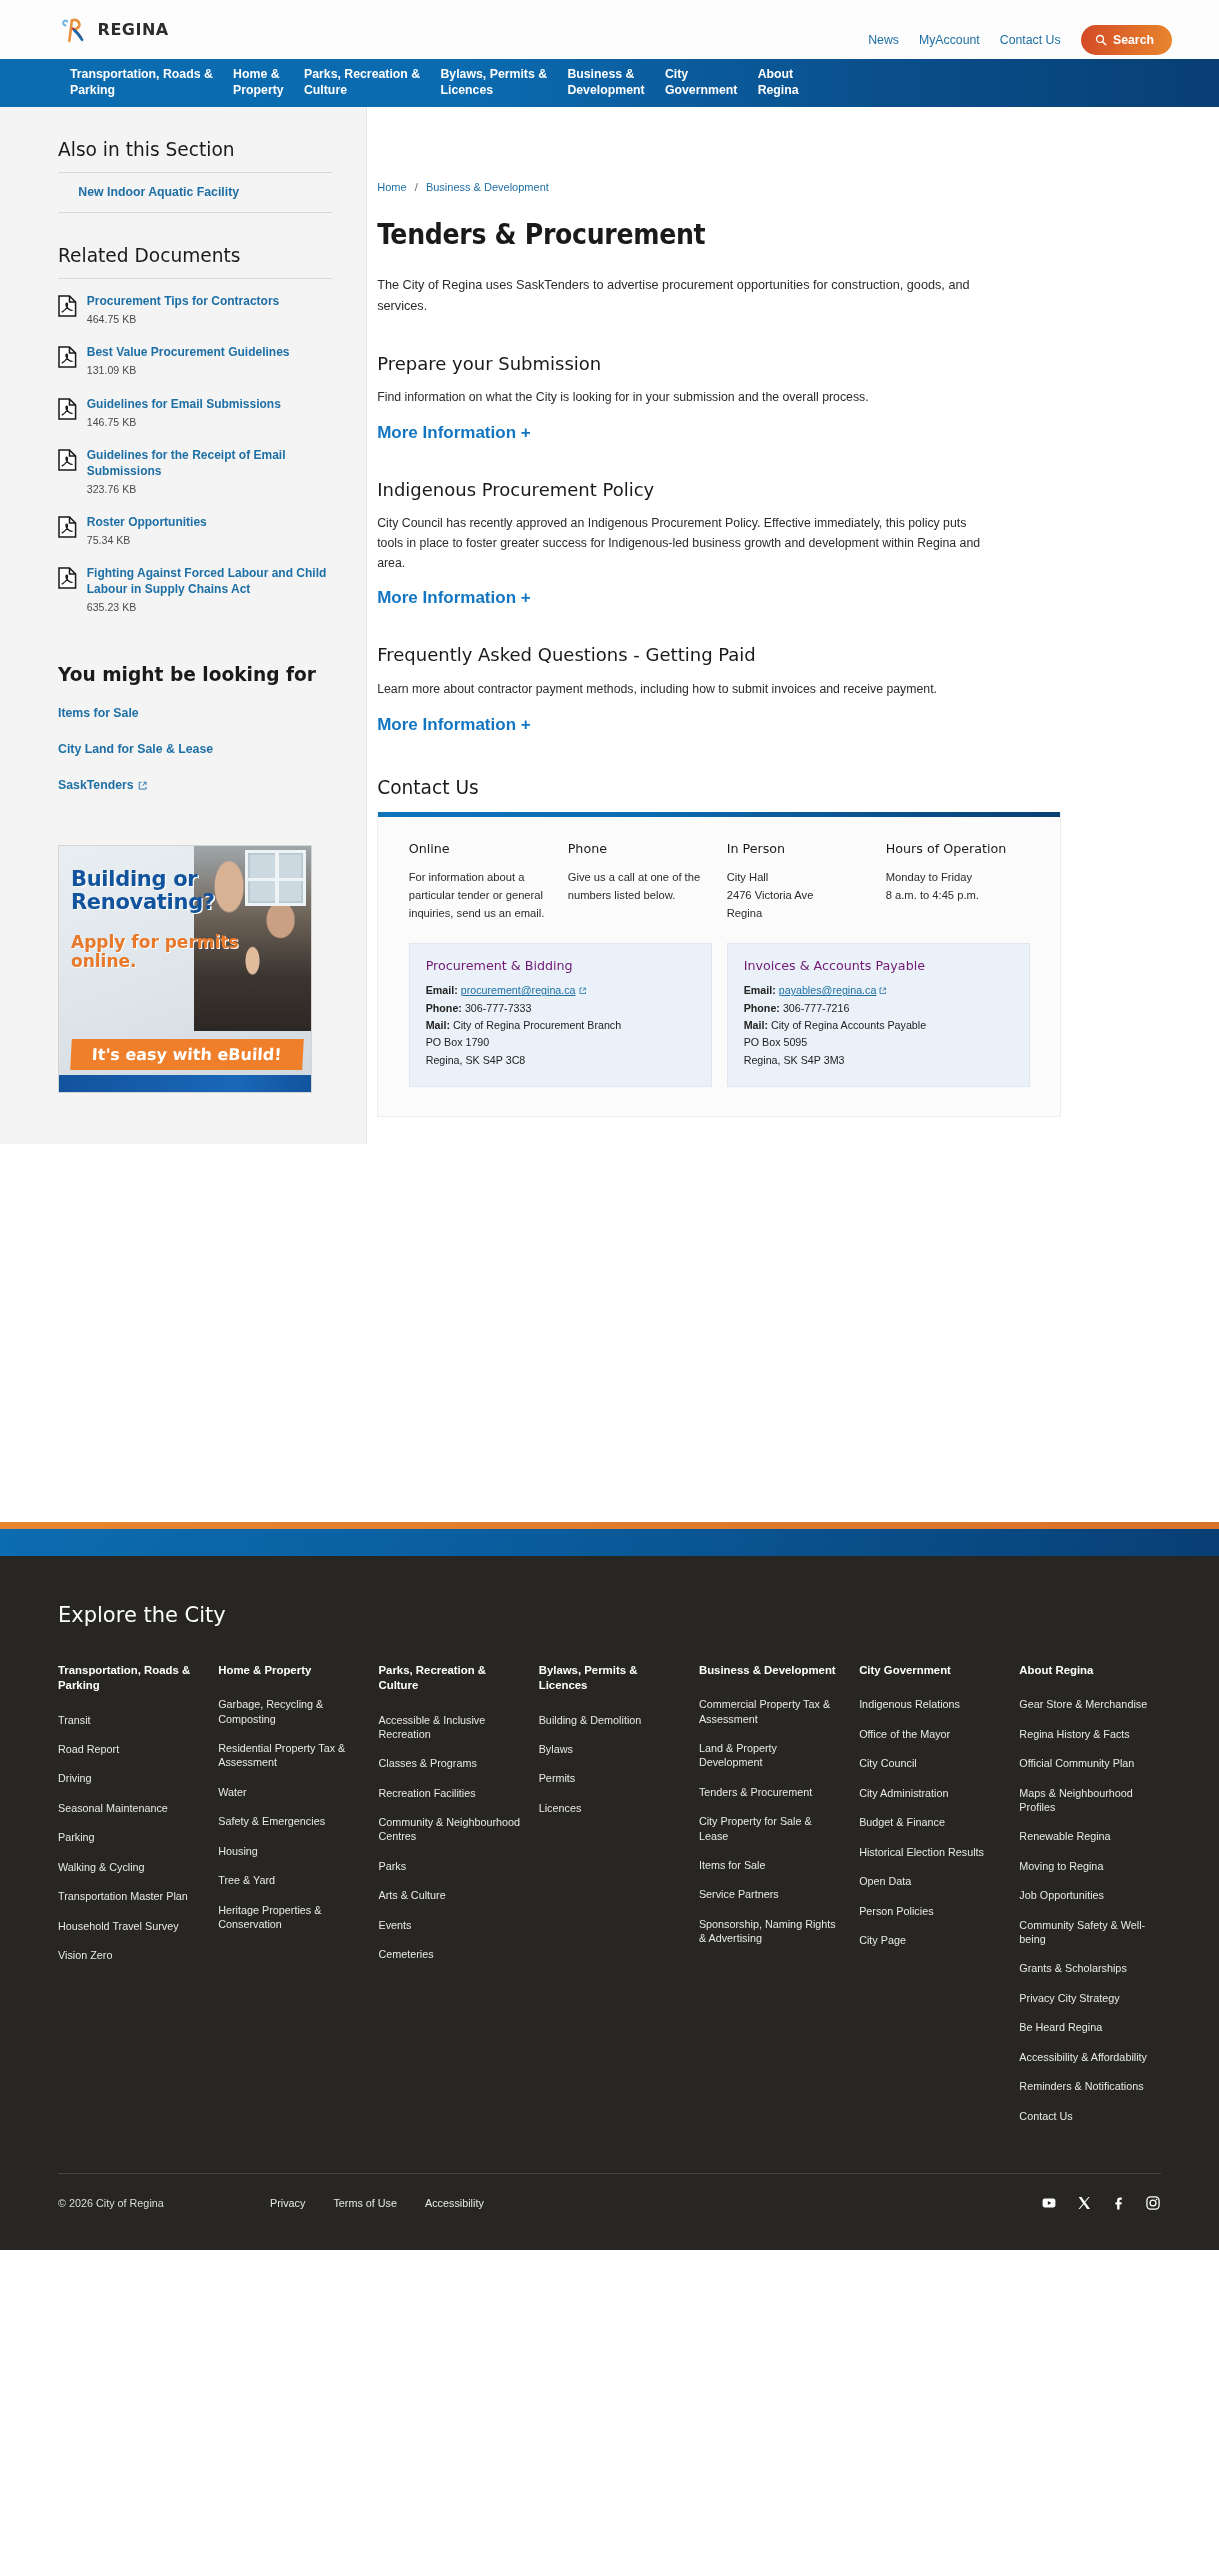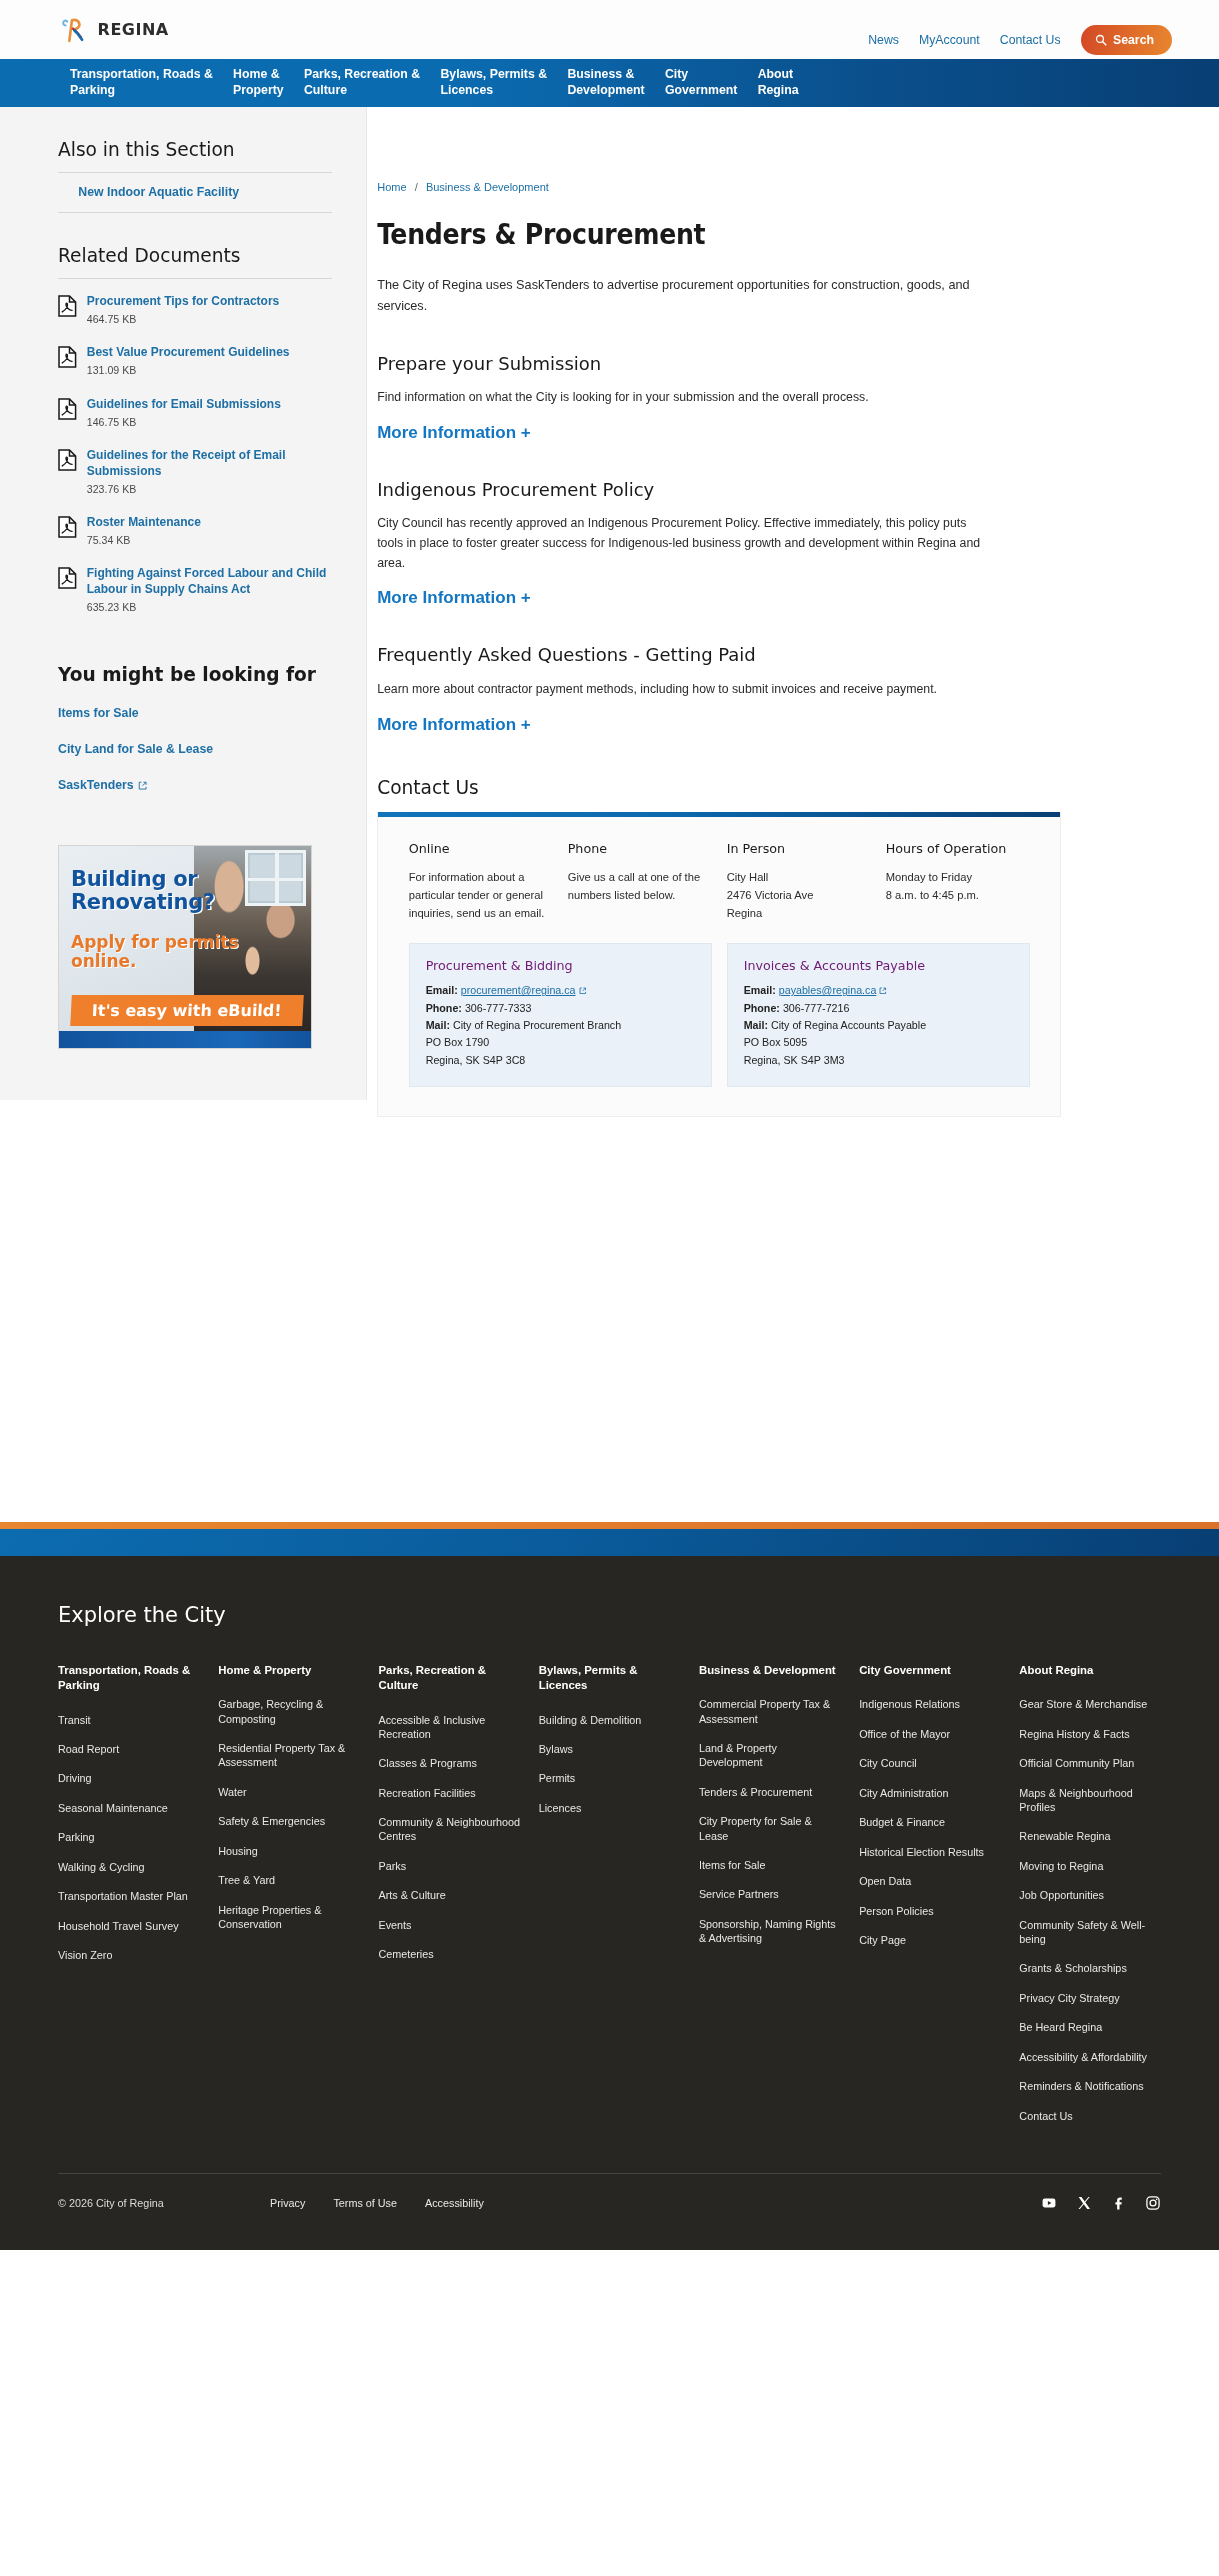--- a/index.html
+++ b/index.html
@@ -143,21 +143,21 @@
     text-decoration: none;
     padding: 11px 0;
     cursor: pointer;
   }
   .ext-ico { display: inline-block; vertical-align: -0.8px; margin-left: 4.2px; }
 
   
   .promo {
     margin: 41px 6px 0 58px;
     width: 254px;
-    height: 204px;
+    height: 248px;
     position: relative;
     overflow: hidden;
     cursor: pointer;
     background: linear-gradient(160deg, #e9eef2 0%, #dfe6eb 48%, #cfd8de 100%);
     border: 0.8px solid #d4d4d4;
   }
   .promo-photo {
     position: absolute; right: 0; top: 0; width: 117px; height: 185px;
     background:
       radial-gradient(ellipse at 30% 22%, #d8b294 0 12%, transparent 13%),
@@ -494,21 +494,21 @@
         </div>
         <div class="doc-item">
           <span class="pdf-icon">
             <svg width="18.6" height="22" viewBox="0 0 22 26">
                 <path d="M1.2 1.2h12.4l7.2 7.2v16.4H1.2z" fill="#fff" stroke="#1a1a1a" stroke-width="1.8"></path>
                 <path d="M13.6 1.2v7.2h7.2" fill="none" stroke="#1a1a1a" stroke-width="1.8"></path>
                 <path d="M5 20c4-2.5 6.5-6.5 6.2-9.2-.2-1.6-1.8-1.4-1.8.3 0 3 4.2 7.3 7.3 7" fill="none" stroke="#1a1a1a" stroke-width="1.6" stroke-linecap="round"></path>
               </svg>
           </span>
           <span class="doc-body">
-            <a class="doc-title">Roster Maintenance</a>
+            <a class="doc-title">Roster Opportunities</a>
             <span class="doc-size">75.34 KB</span>
           </span>
         </div>
         <div class="doc-item">
           <span class="pdf-icon">
             <svg width="18.6" height="22" viewBox="0 0 22 26">
                 <path d="M1.2 1.2h12.4l7.2 7.2v16.4H1.2z" fill="#fff" stroke="#1a1a1a" stroke-width="1.8"></path>
                 <path d="M13.6 1.2v7.2h7.2" fill="none" stroke="#1a1a1a" stroke-width="1.8"></path>
                 <path d="M5 20c4-2.5 6.5-6.5 6.2-9.2-.2-1.6-1.8-1.4-1.8.3 0 3 4.2 7.3 7.3 7" fill="none" stroke="#1a1a1a" stroke-width="1.6" stroke-linecap="round"></path>
               </svg>

